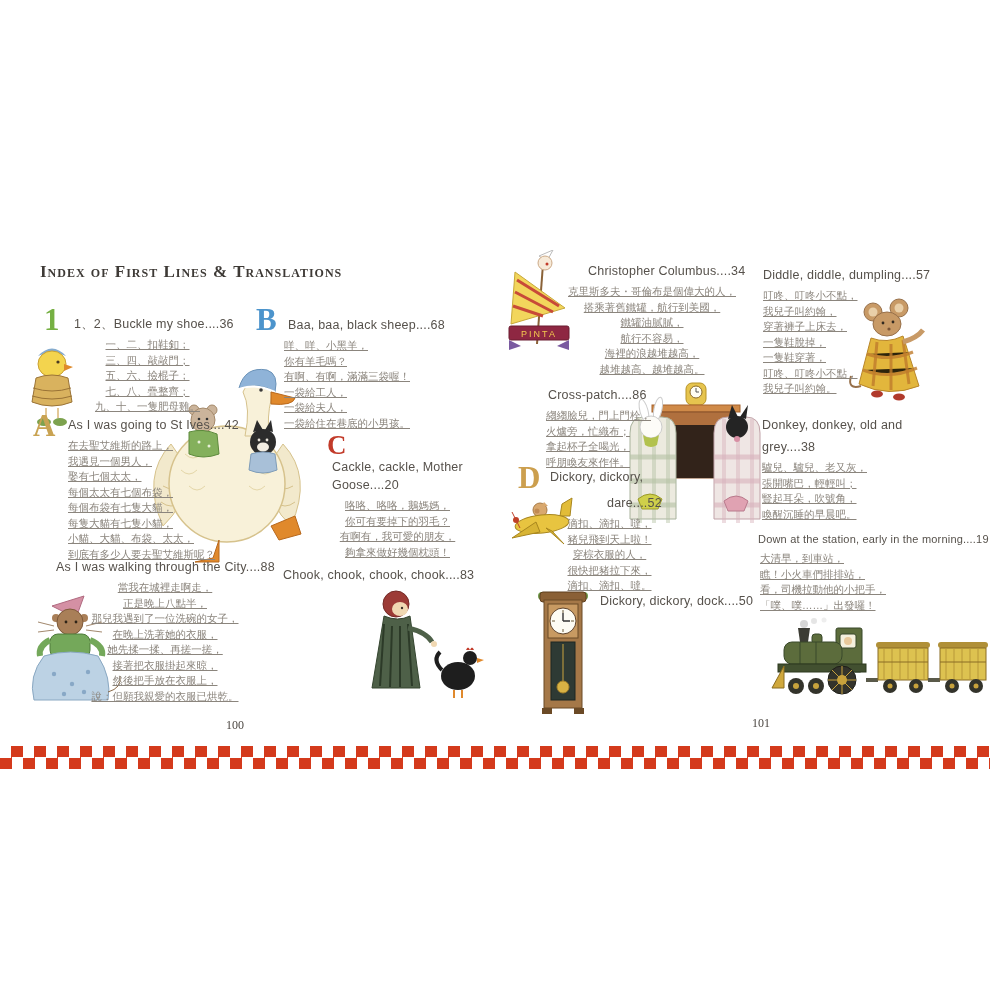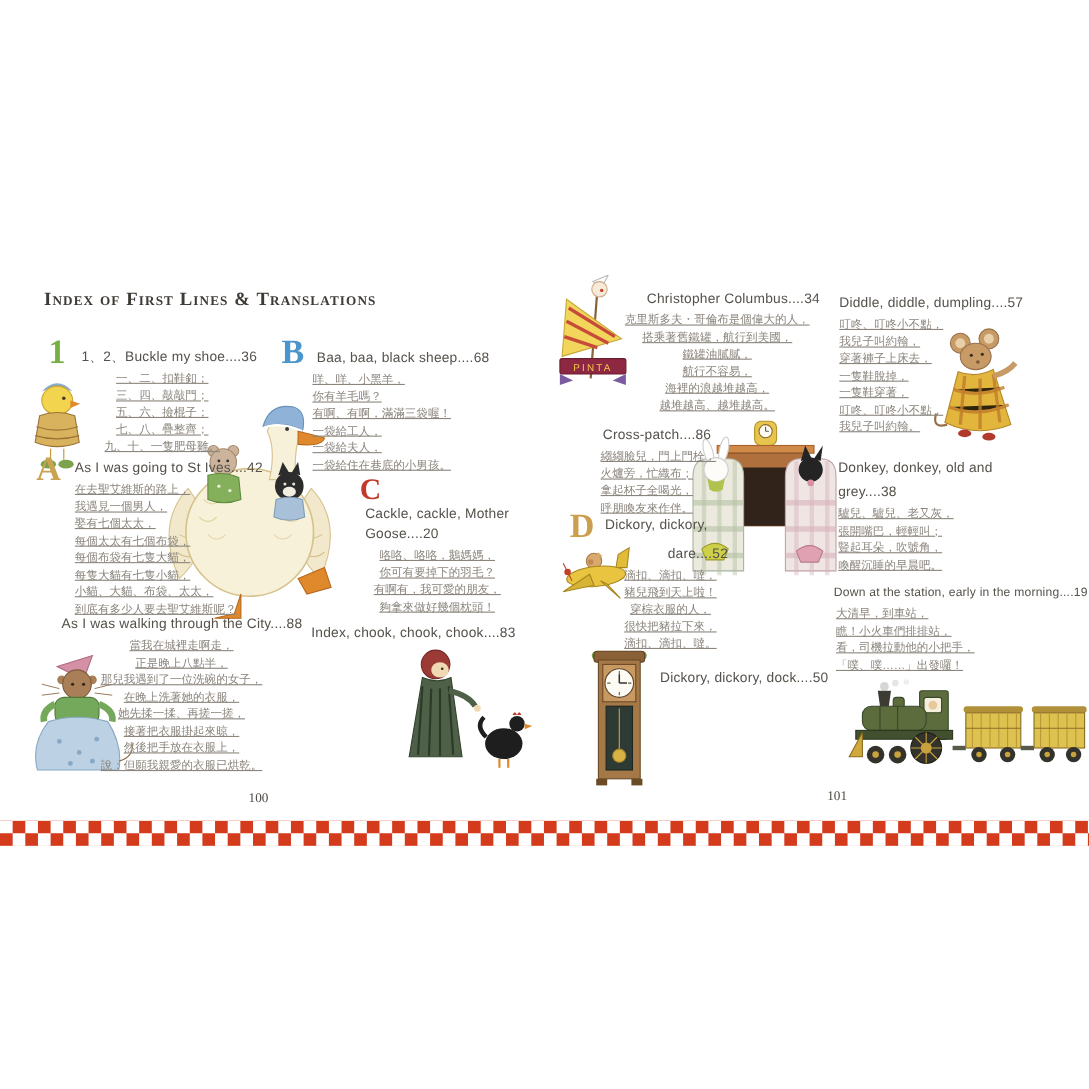--- a/index.html
+++ b/index.html
@@ -160,21 +160,21 @@
   <div class="dropcap dc-c" style="left:327px;top:432px">C</div>
   <div class="entry-title" style="left:332px;top:460px">Cackle, cackle, Mother</div>
   <div class="entry-title" style="left:332px;top:478px">Goose....20</div>
   <div class="lines center" style="left:315px;top:498px;width:165px">
       <div>咯咯、咯咯，鵝媽媽，</div>
       <div>你可有要掉下的羽毛？</div>
       <div>有啊有，我可愛的朋友，</div>
       <div>夠拿來做好幾個枕頭！</div>
     </div>
 
-  <div class="entry-title" style="left:283px;top:568px">Index, chook, chook, chook....83</div>
+  <div class="entry-title" style="left:283px;top:568px">Chook, chook, chook, chook....83</div>
 
   <svg class="illus" style="left:356px;top:588px" width="128" height="114" viewBox="0 0 128 114">
     <circle cx="40" cy="16" r="13" fill="#9c3b36" stroke="#742a26"></circle>
     <ellipse cx="44" cy="21" rx="8" ry="7" fill="#f0d8b2"></ellipse>
     <circle cx="46" cy="20" r="1.2" fill="#3a3028"></circle>
     <path d="M28 28 Q42 34 54 28 L64 100 L16 100 Z" fill="#4e6048" stroke="#34452f"></path>
     <path d="M28 36 L24 98 M36 38 L34 99 M44 38 L44 99 M52 36 L56 98" stroke="#2c3a28" stroke-width="2"></path>
     <path d="M52 40 Q70 44 76 54" stroke="#4e6048" stroke-width="5" fill="none"></path>
     <circle cx="78" cy="56" r="3" fill="#f0d8b2"></circle>
     <path d="M86 82 Q76 72 84 64" stroke="#1e1e1e" stroke-width="4" fill="none"></path>
@@ -321,21 +321,21 @@
     <circle cx="29" cy="33" r="13" fill="#fdfcf4" stroke="#5f432a"></circle>
     <path d="M29 22 v3 M29 41 v3 M18 33 h3 M37 33 h3" stroke="#6b5a3a" stroke-width="1"></path>
     <path d="M29 33 L29 25 M29 33 L36 33" stroke="#333333" stroke-width="1.4"></path>
     <rect x="17" y="54" width="24" height="58" fill="#2e3a34" stroke="#1d2722"></rect>
     <line x1="29" y1="56" x2="29" y2="94" stroke="#caa43e"></line>
     <circle cx="29" cy="99" r="6" fill="#d8b244" stroke="#a8842a"></circle>
     <rect x="8" y="120" width="10" height="6" fill="#6b4a26"></rect>
       <rect x="40" y="120" width="10" height="6" fill="#6b4a26"></rect>
   </svg>
 
-  <div class="entry-title" style="left:600px;top:609px">Dickory, dickory, dock....50</div>
+  <div class="entry-title" style="left:600px;top:594px">Dickory, dickory, dock....50</div>
 
   <svg class="illus" style="left:770px;top:616px" width="218" height="90" viewBox="0 0 218 90">
     <circle cx="34" cy="8" r="4" fill="#bbbbbb" opacity="0.6"></circle>
       <circle cx="44" cy="5" r="3" fill="#cccccc" opacity="0.5"></circle>
       <circle cx="54" cy="4" r="2.5" fill="#dddddd" opacity="0.5"></circle>
     <path d="M28 12 L40 12 L38 26 L30 26 Z" fill="#3c3c34"></path>
     <rect x="42" y="18" width="10" height="10" rx="3" fill="#5c6c3c" stroke="#39482a"></rect>
     <rect x="66" y="12" width="26" height="44" rx="2" fill="#5c6c3c" stroke="#39482a"></rect>
     <rect x="70" y="18" width="16" height="14" rx="2" fill="#f4efdc" stroke="#39482a"></rect>
     <circle cx="78" cy="25" r="4" fill="#e8c89a"></circle>

